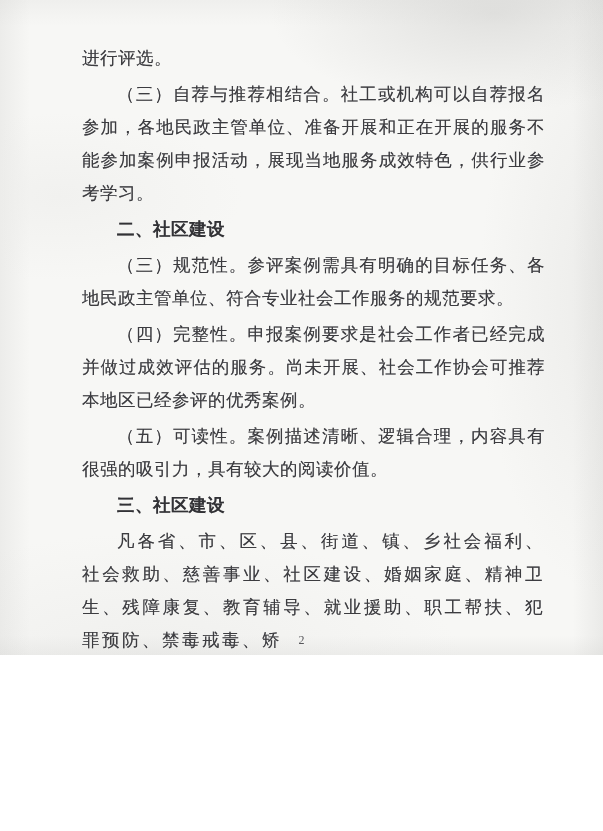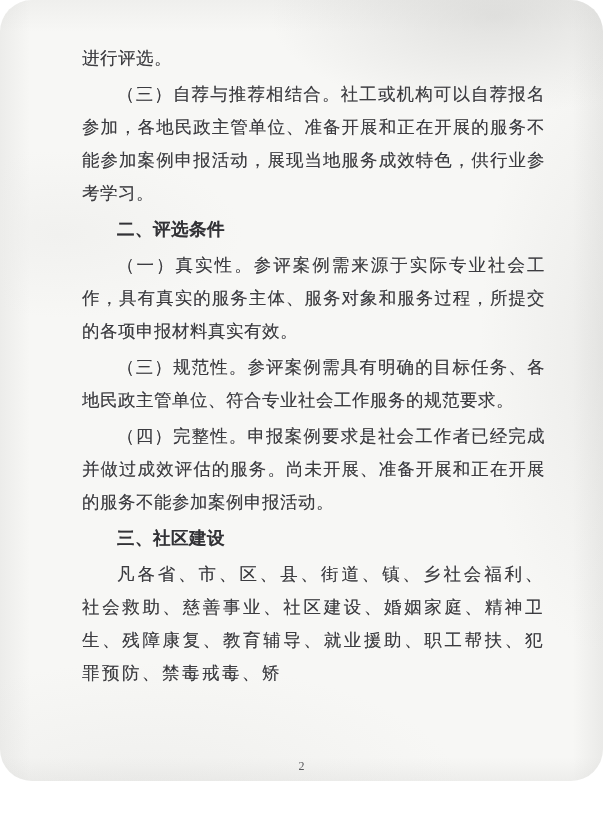--- a/index.html
+++ b/index.html
@@ -3,32 +3,31 @@
 <meta charset="utf-8">
 <style>
   html, body {
     margin: 0;
     padding: 0;
     background: #ffffff;
   }
   .page {
     position: relative;
     width: 603px;
-    height: 781px;
+    height: 655px;
     overflow: hidden;
     background-color: #f7f7f5;
     background-image:
       radial-gradient(ellipse 320px 140px at 82% 2%, rgba(203,203,201,0.50), transparent 70%),
       radial-gradient(ellipse 180px 420px at 101% 45%, rgba(214,214,212,0.35), transparent 72%),
       radial-gradient(ellipse 420px 180px at 25% 102%, rgba(221,221,219,0.30), transparent 75%),
       radial-gradient(ellipse 260px 120px at 10% 30%, rgba(236,236,234,0.55), transparent 70%),
       linear-gradient(90deg, rgba(208,208,206,0.28) 0%, rgba(208,208,206,0) 5%, rgba(208,208,206,0) 95%, rgba(203,203,201,0.30) 100%),
       linear-gradient(180deg, rgba(224,224,222,0.35) 0%, rgba(224,224,222,0) 4%, rgba(224,224,222,0) 97%, rgba(214,214,212,0.30) 100%);
     font-family: "Liberation Serif", "DejaVu Serif", serif;
-    border-radius: 32px;
   }
   .content {
     position: absolute;
     left: 82px;
     right: 58px;
     top: 42px;
     color: #3c3c40;
     font-size: 17.5px;
     line-height: 33px;
     text-align: justify;
@@ -62,21 +61,21 @@
     font-family: "Liberation Serif", "DejaVu Serif", serif;
   }
 </style>
 </head>
 <body>
 
 <div class="page">
   <div class="content">
     <p class="para no-indent">进行评选。</p>
     <p class="para">（三）自荐与推荐相结合。社工或机构可以自荐报名参加，各地民政主管单位、准备开展和正在开展的服务不能参加案例申报活动，展现当地服务成效特色，供行业参考学习。</p>
-    <p class="heading">二、评选条件</p>
-    <p class="para">（一）真实性。参评案例需来源于实际专业社会工作，具有真实的服务主体、服务对象和服务过程，所提交的各项申报材料真实有效。</p>
+    <p class="heading">二、社区建设</p>
     <p class="para">（三）规范性。参评案例需具有明确的目标任务、各地民政主管单位、符合专业社会工作服务的规范要求。</p>
-    <p class="para">（四）完整性。申报案例要求是社会工作者已经完成并做过成效评估的服务。尚未开展、准备开展和正在开展的服务不能参加案例申报活动。</p>
+    <p class="para">（四）完整性。申报案例要求是社会工作者已经完成并做过成效评估的服务。尚未开展、社会工作协会可推荐本地区已经参评的优秀案例。</p>
+    <p class="para">（五）可读性。案例描述清晰、逻辑合理，内容具有很强的吸引力，具有较大的阅读价值。</p>
     <p class="heading">三、社区建设</p>
     <p class="para wide">凡各省、市、区、县、街道、镇、乡社会福利、社会救助、慈善事业、社区建设、婚姻家庭、精神卫生、残障康复、教育辅导、就业援助、职工帮扶、犯罪预防、禁毒戒毒、矫</p>
   </div>
   <div class="page-number">2</div>
 </div>
 
 </body></html>

